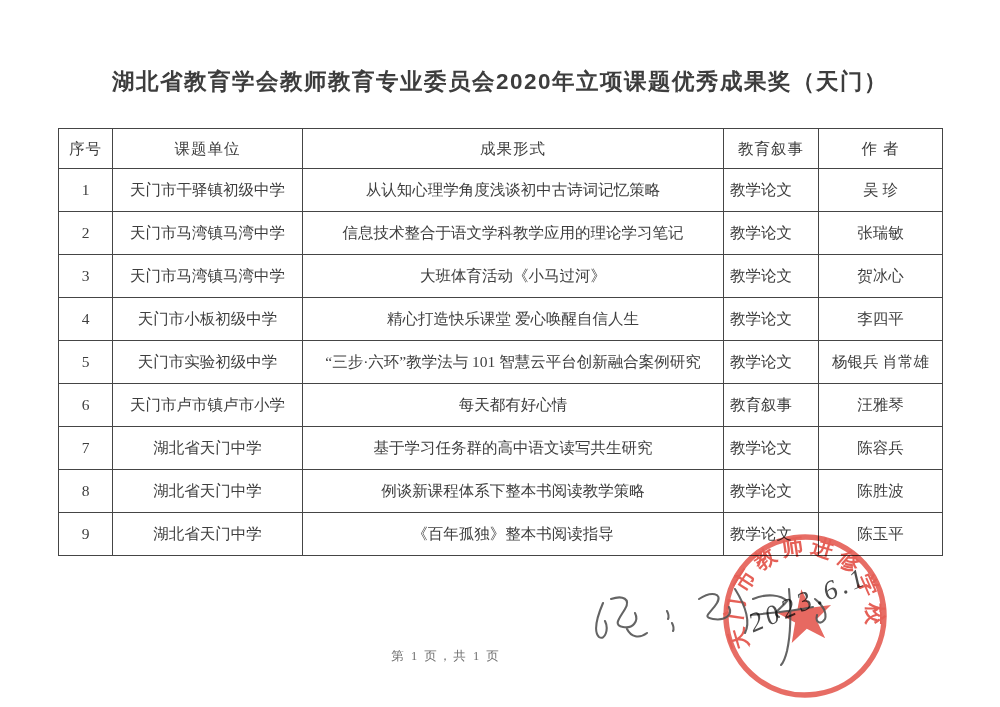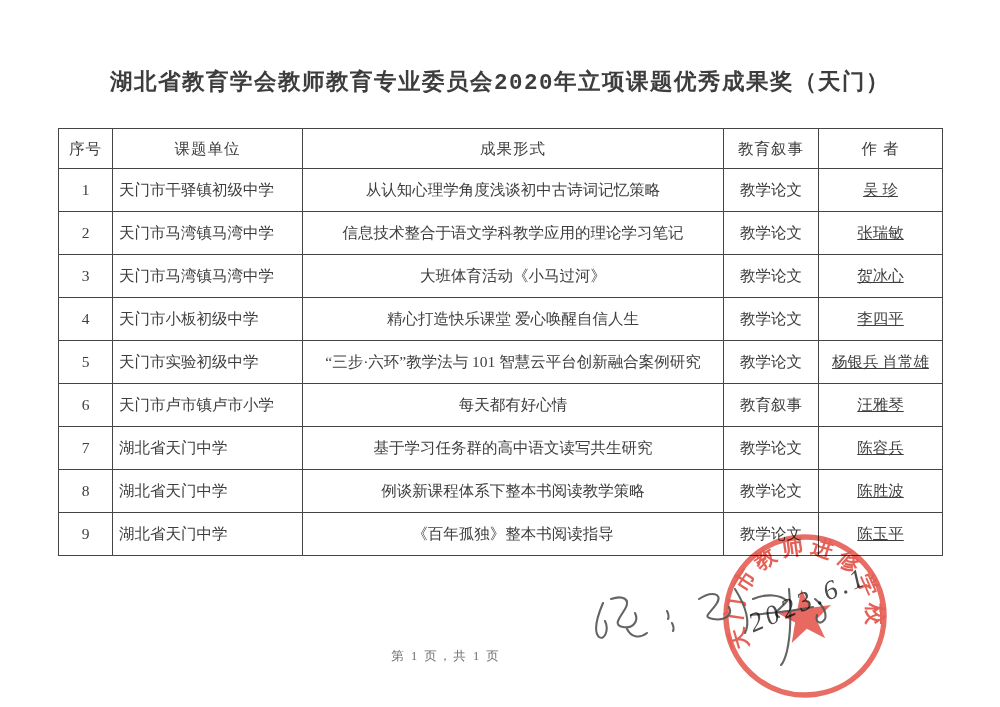--- a/index.html
+++ b/index.html
@@ -13,21 +13,21 @@
     background: #ffffff;
     overflow: hidden;
   }
 
   .doc-title {
     position: absolute;
     top: 66px;
     left: 0;
     width: 1000px;
     text-align: center;
-    font-family: Liberation Mono, monospace;
+    font-family: Liberation Sans, sans-serif;
     font-weight: bold;
     font-size: 22.5px;
     letter-spacing: 1.5px;
     color: #3d3d3d;
   }
 
   table.results {
     position: absolute;
     left: 58px;
     top: 128px;
@@ -50,24 +50,24 @@
     text-align: center;
     letter-spacing: 1px;
   }
   table.results td { height: 43px; }
   col.c-no   { width: 54px; }
   col.c-unit { width: 190px; }
   col.c-name { width: 421px; }
   col.c-form { width: 95px; }
   col.c-auth { width: 124px; }
   td.cell-no   { text-align: center; }
-  td.cell-unit { text-align: left; padding-left: 8px; }
+  td.cell-unit { text-align: center; padding-left: 8px; }
   td.cell-name { text-align: center; padding-left: 7px; padding-right: 10px; }
-  td.cell-form { text-align: center; }
-  td.cell-author { text-align: center; text-decoration: underline; }
+  td.cell-form { }
+  td.cell-author { text-align: center; }
 
   .page-footer {
     position: absolute;
     top: 648px;
     left: 0;
     width: 892px;
     text-align: center;
     font-size: 12.5px;
     letter-spacing: 2px;
     color: #6e6e6e;

